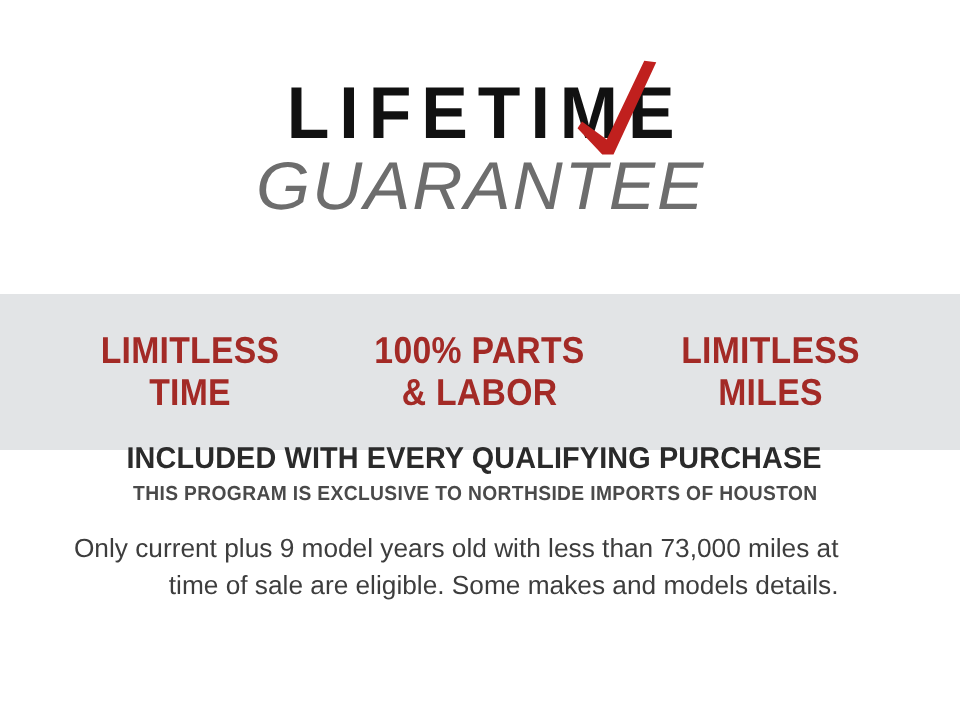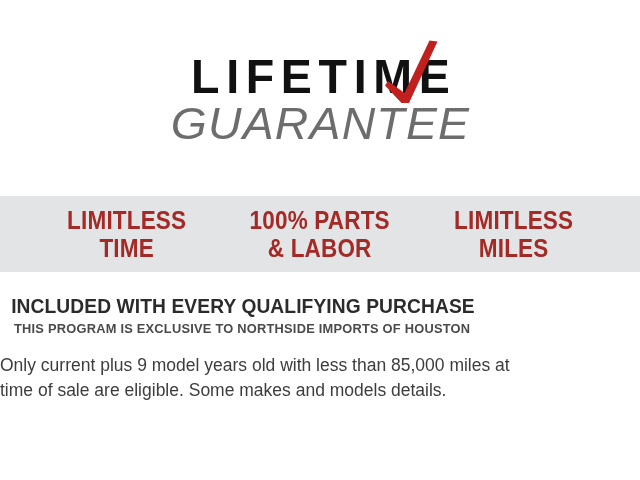--- a/index.html
+++ b/index.html
@@ -77,21 +77,21 @@
     pointer-events: none;
   }
   .logo-check svg { display: block; width: 100%; height: 100%; }
 
   
   .benefit-band {
     position: absolute;
     left: 0;
     top: 196px;
     width: 640px;
-    height: 76px;
+    height: 104px;
     background: #e2e4e6;
     display: flex;
     align-items: center;
     justify-content: space-between;
     box-sizing: border-box;
     padding: 0 30px;
   }
 
   .benefit-col {
     flex: 1 1 0;
@@ -106,21 +106,21 @@
   }
   .benefit-col .l1,
   .benefit-col .l2 { display: block; white-space: nowrap; }
 
   
   .copy-block {
     position: absolute;
     left: 0;
     top: 294px;
     width: 559px;
-    text-align: left;
+    text-align: right;
   }
 
   .headline {
     display: block;
     font-family: "Liberation Sans", sans-serif;
     font-weight: 700;
     font-size: 20px;
     line-height: 1.2;
     letter-spacing: 0.1px;
     color: #2b2b2b;
@@ -186,18 +186,18 @@
       <span class="l2">MILES</span>
     </div>
 
   </div>
 
   <div class="copy-block">
     <span class="headline">INCLUDED WITH EVERY QUALIFYING PURCHASE</span>
     <span class="subline">THIS PROGRAM IS EXCLUSIVE TO NORTHSIDE IMPORTS OF HOUSTON</span>
 
     <div class="fineprint">
-      <span class="fl">Only current plus 9 model years old with less than 85,000 miles at</span>
+      <span class="fl">Only current plus 9 model years old with less than 73,000 miles at</span>
       <span class="fl">time of sale are eligible. Some makes and models details.</span>
     </div>
   </div>
 
 </div>
 
 </body></html>

